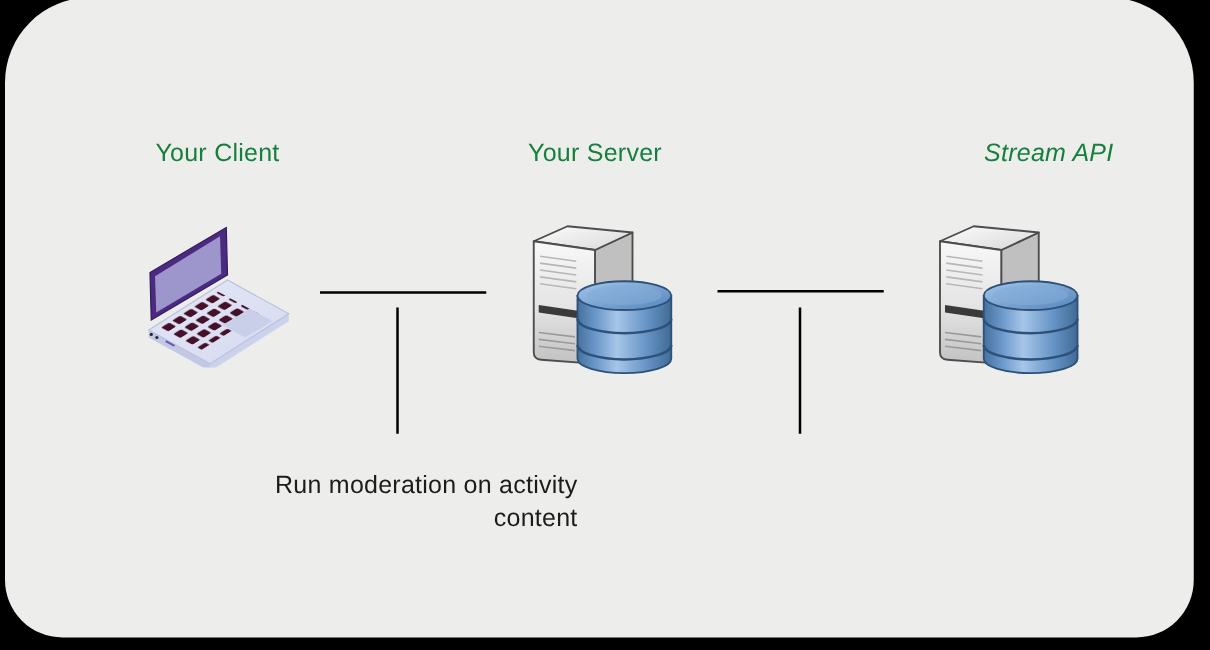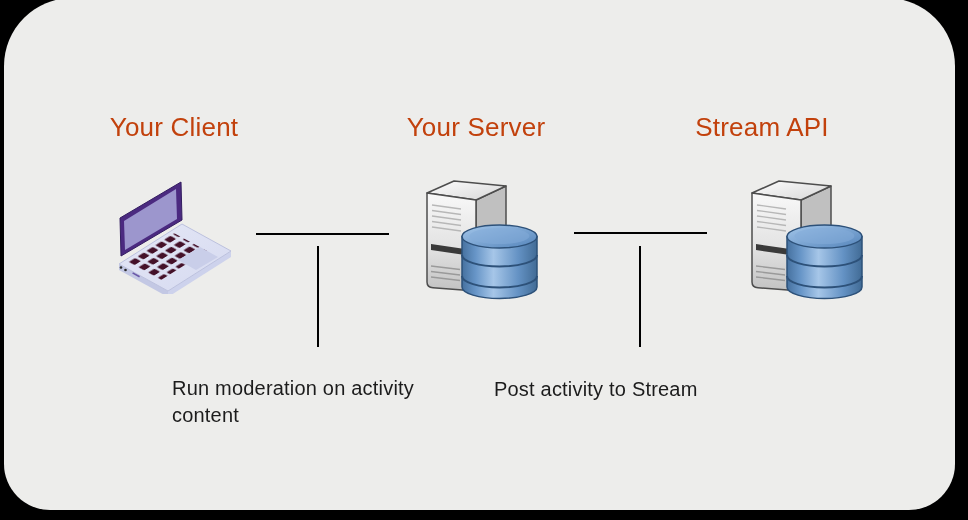--- a/index.html
+++ b/index.html
@@ -24,27 +24,27 @@
     bottom: 10px;
     background: #ededeb;
     border-radius: 68px 68px 46px 46px;
   }
   .node-label {
     position: absolute;
     top: 114px;
     width: 200px;
     height: 28px;
     text-align: center;
-    font-size: 26px;
-    color: #c2410c;
+    font-size: 20px;
+    color: #15803d;
     letter-spacing: 0.2px;
   }
   .node-label.n1 { left: 70px; }
   .node-label.n2 { left: 372px; text-align: center; }
-  .node-label.n3 { left: 658px; }
+  .node-label.n3 { left: 735px; font-style: italic; }
 
   .icon {
     position: absolute;
   }
   .icon.laptop { left: 110px; top: 176px; }
   .icon.server1 { left: 411px; top: 176px; }
   .icon.server2 { left: 736px; top: 176px; }
 
   .hline {
     position: absolute;
@@ -59,21 +59,21 @@
     position: absolute;
     width: 2px;
     height: 101px;
     background: #000000;
   }
   .vline.v1 { left: 313px; top: 248px; }
   .vline.v2 { left: 635px; top: 248px; }
 
   .edge-label {
     position: absolute;
-    text-align: left;
+    text-align: right;
     font-size: 20px;
     line-height: 27px;
     color: #1c1c1c;
     letter-spacing: 0.2px;
   }
   .edge-label.e1 { left: 168px; top: 377px; width: 290px; }
   .edge-label.e2 { left: 490px; top: 378px; width: 296px; }
 </style>
 </head>
 <body>
@@ -189,16 +189,15 @@
       <ellipse cx="84.5" cy="62.5" rx="37.5" ry="11.5" fill="url(#gTopEll)" stroke="#2d5179" stroke-width="1.5"></ellipse>
       <ellipse cx="84.5" cy="62" rx="30" ry="8" fill="#84acd8" opacity="0.55"></ellipse>
     </svg>
 
     <div class="hline h1"></div>
     <div class="vline v1"></div>
     <div class="hline h2"></div>
     <div class="vline v2"></div>
 
     <div class="edge-label e1">Run moderation on activity content</div>
-    <div class="edge-label e2">Post activity to Stream</div>
 
   </div>
 </div>
 
 </body></html>

